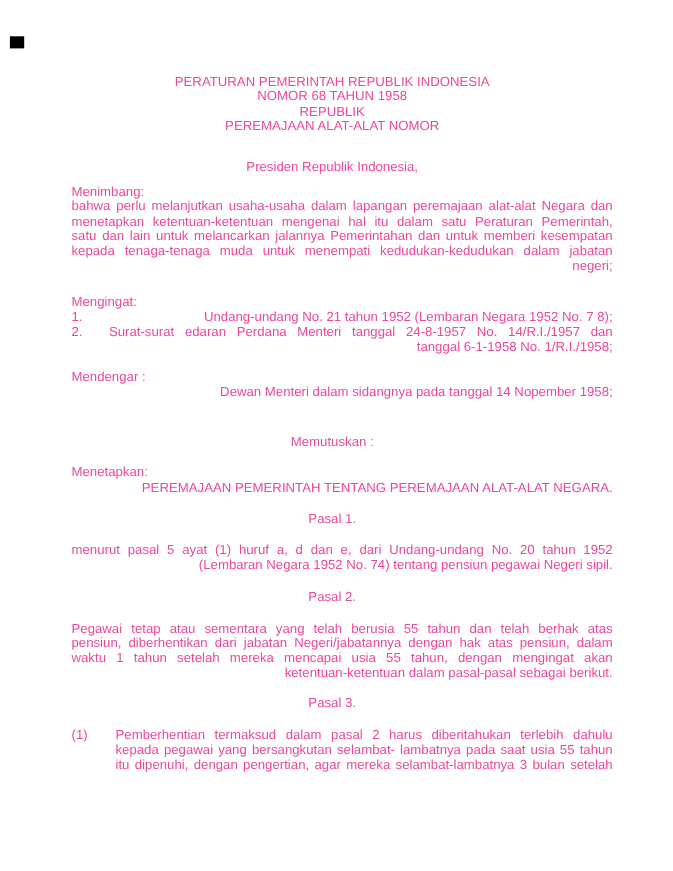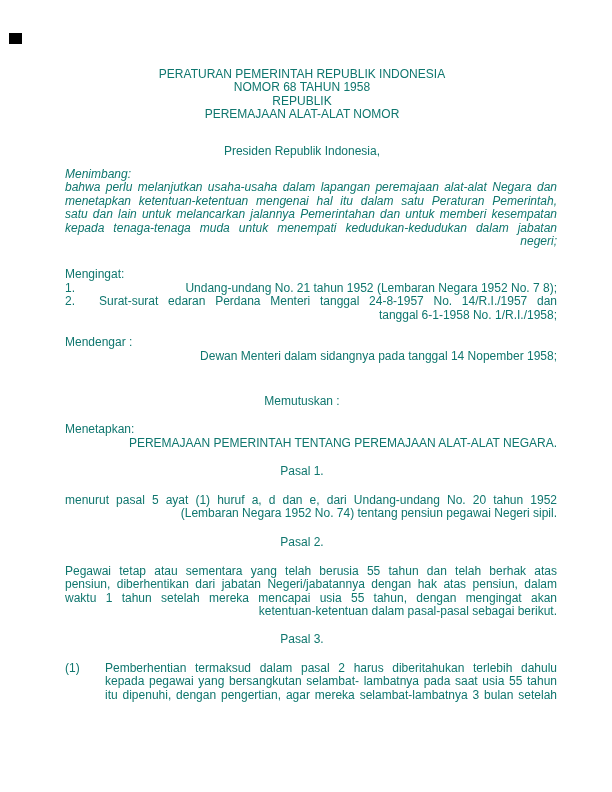--- a/index.html
+++ b/index.html
@@ -4,36 +4,36 @@
 <style>
   html,body { margin:0; padding:0; background:#ffffff; }
   .doc {
     position:relative;
     width:612px; height:792px;
     background:#ffffff;
     overflow:hidden;
     font-family:"Liberation Sans", sans-serif;
     font-size:12px;
     line-height:13.4px;
-    color:#0f766e;
+    color:#ec4899;
   }
   .scan-mark {
     position:absolute; left:9px; top:33px; width:13px; height:11px;
     background:#000000;
   }
   .content {
     position:absolute; left:65px; top:68px; width:492px;
   }
   .center { width:474px; text-align:center; }
   .jl { text-align:justify; text-align-last:justify; text-justify:inter-word; white-space:nowrap; }
   .ll { text-align:right; white-space:nowrap; }
   .item { position:relative; padding-left:34px; }
   .item3 { position:relative; padding-left:40px; }
   .num { position:absolute; left:0; top:0; }
-  .mt10 { margin-top:10px;font-style:italic; } .mt14 { margin-top:14px; } .mt15 { margin-top:15px; }
+  .mt10 { margin-top:10px; } .mt14 { margin-top:14px; } .mt15 { margin-top:15px; }
   .mt16 { margin-top:16px; } .mt20 { margin-top:20px; } .mt23 { margin-top:23px; }
   .mt32 { margin-top:32px; }
 </style>
 </head>
 <body>
 
 <div class="doc">
 
   <div class="scan-mark"></div>
 

